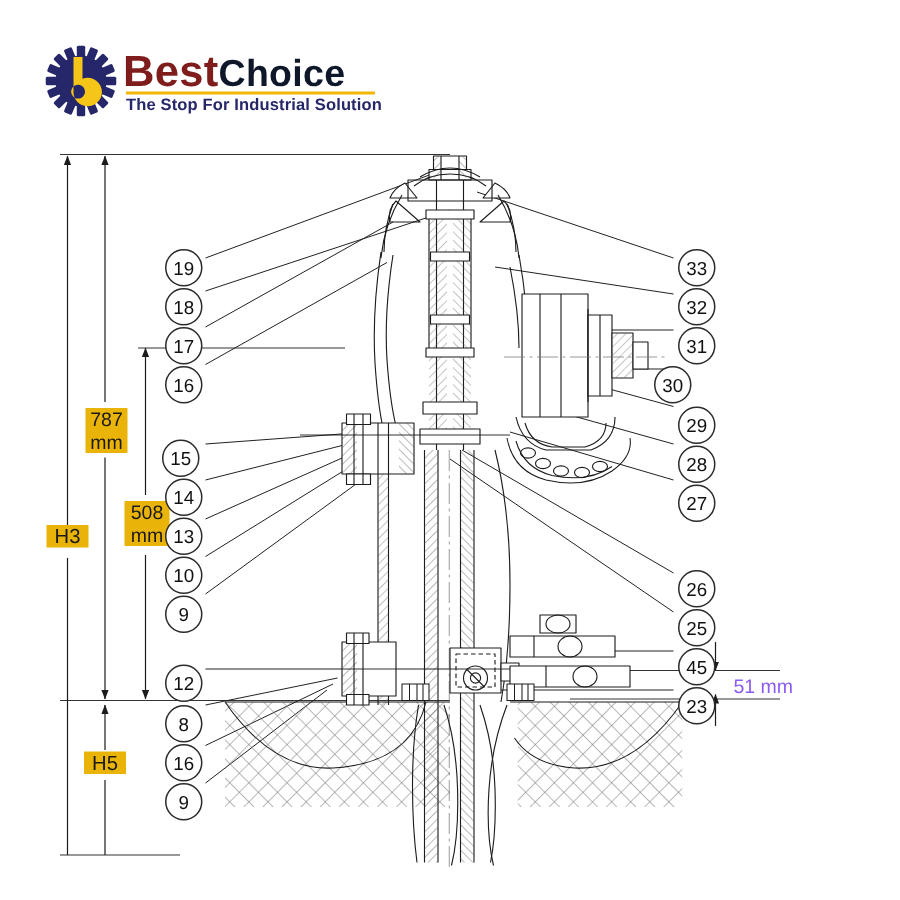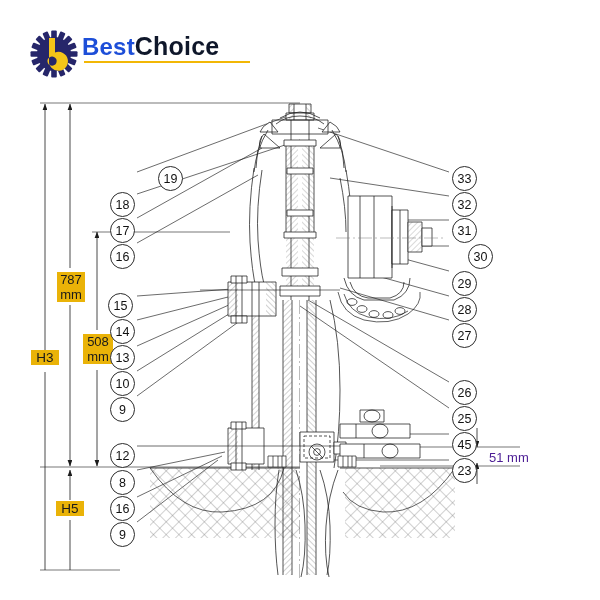--- a/index.html
+++ b/index.html
@@ -9,21 +9,21 @@
     font-family:"Liberation Sans", sans-serif;
     overflow:hidden;
     position:relative;
   }
   #stage{position:relative;width:600px;height:600px;}
 
   
   .logo{position:absolute;left:30px;top:28px;width:230px;height:55px;}
   .logo-mark{position:absolute;left:0;top:2px;width:48px;height:48px;}
   .logo-text{position:absolute;left:52px;top:4px;white-space:nowrap;}
-  .logo-best{font-size:24px;font-weight:bold;color:#1d4ed8;letter-spacing:.2px;}
+  .logo-best{font-size:29px;font-weight:bold;color:#7f1d1d;letter-spacing:.2px;}
   .logo-choice{font-size:25px;font-weight:bold;color:#0f172a;letter-spacing:.2px;}
   .logo-rule{position:absolute;left:54px;top:33px;width:166px;height:2px;background:#f2b705;}
   .logo-tag{position:absolute;left:54px;top:36px;font-size:11px;font-weight:bold;
             color:#26266a;white-space:nowrap;letter-spacing:.1px;}
 
   
   #dwg{position:absolute;left:0;top:0;width:600px;height:600px;}
 
   
   .balloon{
@@ -32,21 +32,21 @@
     display:flex;align-items:center;justify-content:center;
     font-size:12.5px;color:#111;box-sizing:border-box;
     font-family:"Liberation Sans", sans-serif;
   }
 
   
   .dimtxt{position:absolute;font-size:13px;color:#1a1a1a;
           text-align:center;line-height:15px;background:#eab308;
           font-family:"Liberation Sans", sans-serif;}
   .dimtxt.h{font-size:13.5px;}
-  .dim-inline{position:absolute;font-size:13px;color:#4c1d95;background:#fff;
+  .dim-inline{position:absolute;font-size:13px;color:#8b5cf6;background:#fff;
               white-space:nowrap;font-family:"Liberation Sans", sans-serif;}
 </style>
 </head>
 <body>
 
 <div id="stage">
 
   <div class="logo">
     <svg class="logo-mark" viewBox="0 0 48 48">
       <g fill="#26266a">
@@ -68,20 +68,21 @@
           <rect x="21.2" y="39.5" width="5.6" height="8" rx="1" transform="rotate(67.5 24 24)"></rect>
           <rect x="0.5" y="21.2" width="8" height="5.6" rx="1" transform="rotate(67.5 24 24)"></rect>
           <rect x="39.5" y="21.2" width="8" height="5.6" rx="1" transform="rotate(67.5 24 24)"></rect>
         </g>
       </g>
       <path d="M19 8 h6 v14.5 a9.5 9.5 0 1 1 -6 8 z
                M22 26.5 a4.6 4.6 0 1 0 0.1 0 z" fill="#f5c518"></path>
     </svg>
     <div class="logo-text"><span class="logo-best">Best</span><span class="logo-choice">Choice</span></div>
     <div class="logo-rule"></div>
+    <div class="logo-tag">The Stop For Industrial Solution</div>
   </div>
 
   <svg id="dwg" viewBox="0 0 600 600">
     <defs>
       <marker id="arr" markerWidth="9" markerHeight="9" refX="7.5" refY="3" orient="auto">
         <path d="M0,0 L8,3 L0,6 z" fill="#1c1c1c"></path>
       </marker>
       <marker id="arrb" markerWidth="9" markerHeight="9" refX="0.5" refY="3" orient="auto">
         <path d="M8,0 L0,3 L8,6 z" fill="#1c1c1c"></path>
       </marker>
@@ -366,38 +367,38 @@
     <span>508</span><br>
     <span>mm</span>
   </div>
 
   <div class="dimtxt h" style="left:31px;top:350px;width:28px;">H3</div>
 
   <div class="dimtxt h" style="left:56px;top:501px;width:28px;">H5</div>
 
   <div class="dim-inline" style="left:489px;top:450px;">51 mm</div>
 
-  <div class="balloon" style="left:110px;top:166px;margin-left:48px;">19</div>
+  <div class="balloon" style="left:110px;top:166px;">19</div>
   <div class="balloon" style="left:110px;top:192px;">18</div>
   <div class="balloon" style="left:110px;top:218px;">17</div>
   <div class="balloon" style="left:110px;top:244px;">16</div>
   <div class="balloon" style="left:108px;top:293px;">15</div>
   <div class="balloon" style="left:110px;top:319px;">14</div>
   <div class="balloon" style="left:110px;top:345px;">13</div>
   <div class="balloon" style="left:110px;top:371px;">10</div>
   <div class="balloon" style="left:110px;top:397px;">9</div>
   <div class="balloon" style="left:110px;top:443px;">12</div>
   <div class="balloon" style="left:110px;top:470px;">8</div>
   <div class="balloon" style="left:110px;top:496px;">16</div>
   <div class="balloon" style="left:110px;top:522px;">9</div>
 
   <div class="balloon" style="left:452px;top:166px;">33</div>
   <div class="balloon" style="left:452px;top:192px;">32</div>
   <div class="balloon" style="left:452px;top:218px;">31</div>
-  <div class="balloon" style="left:468px;top:244px;">30</div>
+  <div class="balloon" style="left:436px;top:244px;">30</div>
   <div class="balloon" style="left:452px;top:271px;">29</div>
   <div class="balloon" style="left:452px;top:297px;">28</div>
   <div class="balloon" style="left:452px;top:323px;">27</div>
   <div class="balloon" style="left:452px;top:380px;">26</div>
   <div class="balloon" style="left:452px;top:406px;">25</div>
   <div class="balloon" style="left:452px;top:432px;">45</div>
   <div class="balloon" style="left:452px;top:458px;">23</div>
 
 </div>
 

